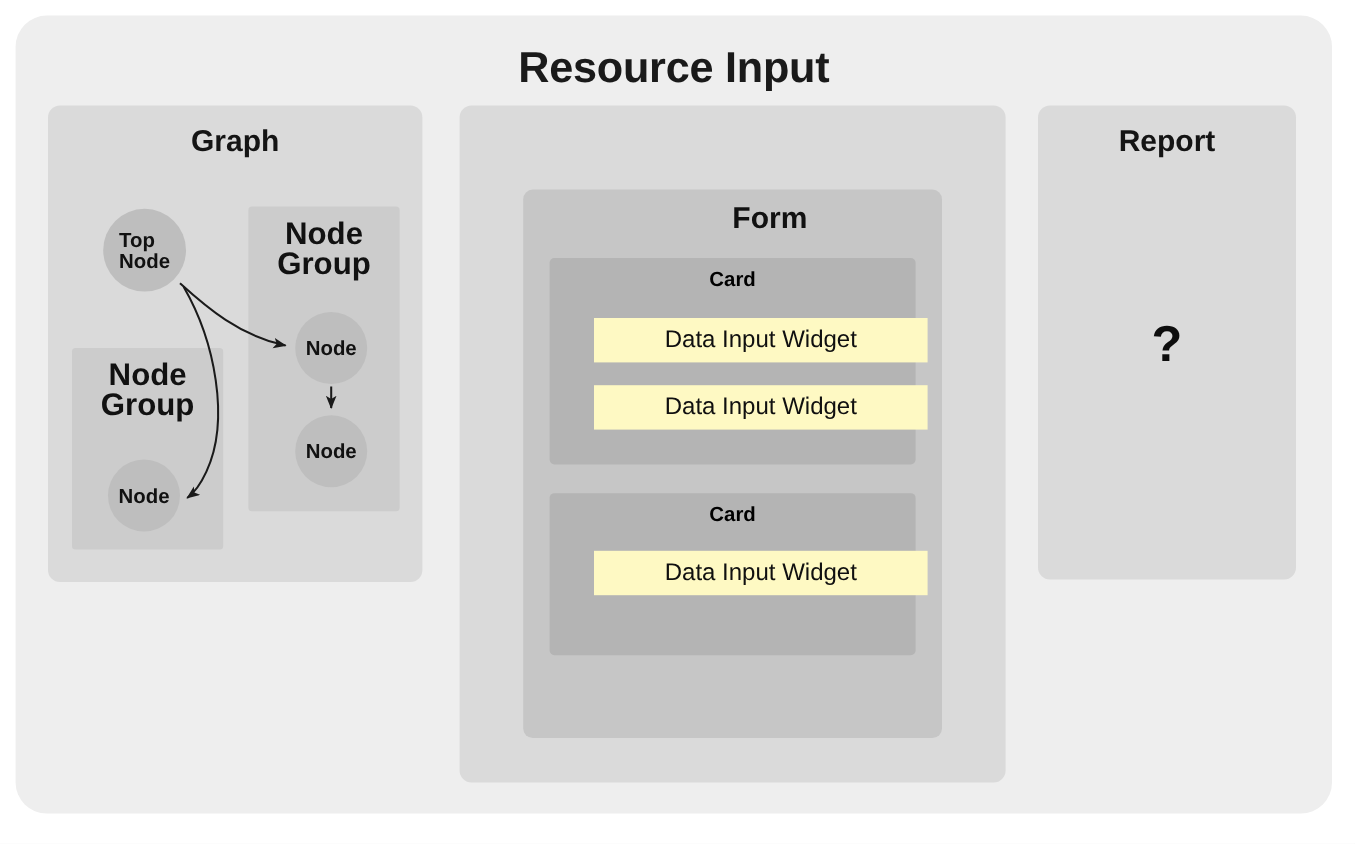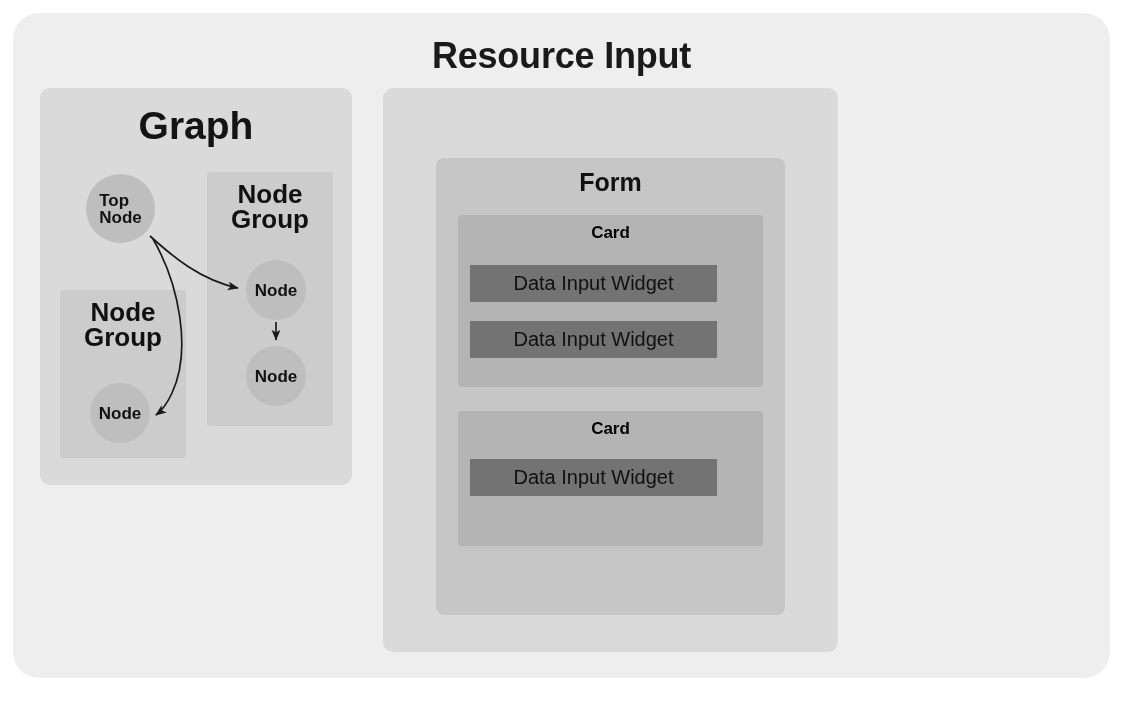--- a/index.html
+++ b/index.html
@@ -44,21 +44,21 @@
     position: absolute;
     background: #dadada;
     border-radius: 10px;
     box-sizing: border-box;
   }
   .panel-title {
     position: absolute;
     left: 0;
     width: 100%;
     text-align: center;
-    font-size: 39px;
+    font-size: 25px;
     font-weight: 700;
     color: #141414;
   }
 
   
   #graph-panel {
     left: 27px;
     top: 75px;
     width: 312px;
     height: 397px;
@@ -165,20 +165,21 @@
   }
   #form-title {
     position: absolute;
     left: 0;
     top: 10px;
     width: 100%;
     text-align: center;
     font-size: 25px;
     font-weight: 700;
     color: #111111;
+    padding-left: 31px;
   }
 
   .card-box {
     position: absolute;
     left: 22px;
     width: 305px;
     background: #b4b4b4;
     border-radius: 4px;
   }
   #card-1 { top: 57px; height: 172px; }
@@ -190,24 +191,24 @@
     top: 8px;
     width: 100%;
     text-align: center;
     font-size: 17px;
     font-weight: 700;
     color: #000000;
   }
 
   .widget-box {
     position: absolute;
-    left: 12px;
-    width: 247px;
+    left: 37px;
+    width: 278px;
     height: 37px;
-    background: #737373;
+    background: #fef9c3;
     display: flex;
     align-items: center;
     justify-content: center;
     font-size: 20px;
     font-weight: 400;
     color: #101010;
     box-sizing: border-box;
   }
   #widget-1-1 { top: 50px; }
   #widget-1-2 { top: 106px; }
@@ -297,14 +298,18 @@
       </div>
 
       <div class="card-box" id="card-2">
         <div class="card-title">Card</div>
         <div class="widget-box" id="widget-2-1">Data Input Widget</div>
       </div>
 
     </div>
   </div>
 
+  <div class="panel" id="report-panel">
+    <div class="panel-title" id="report-title">Report</div>
+    <div id="report-question">?</div>
+  </div>
 
 </div>
 
 </body></html>

